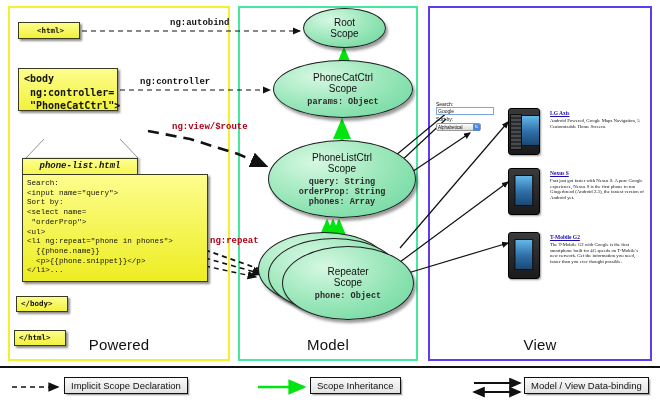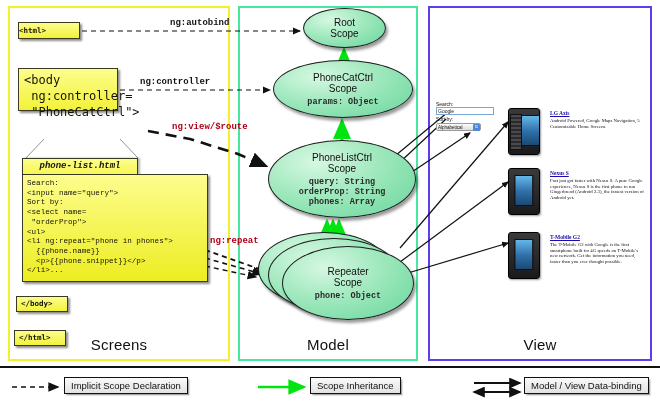--- a/index.html
+++ b/index.html
@@ -17,24 +17,24 @@
                width:100%;bottom:6px;letter-spacing:.2px;}
 
   
   .ybox{position:absolute;background:linear-gradient(180deg,#fdfd8e 0%,#f2f23a 100%);
         border:1.5px solid #3a3a20;box-sizing:border-box;
         font-family:"Liberation Mono","DejaVu Sans Mono",monospace;
         color:#141408;box-shadow:2px 2px 2px rgba(0,0,0,.45);}
   .ybox pre{margin:0;padding:3px 5px;font-size:8px;line-height:1.22;white-space:pre;}
 
   #box-html{left:18px;top:22px;width:62px;height:17px;}
-  #box-html pre{padding:3px 0;font-weight:bold;font-size:7.5px;}
+  #box-html pre{padding:3px 18px;font-weight:bold;font-size:7.5px;}
 
   #box-body{left:18px;top:68px;width:100px;height:43px;}
-  #box-body pre{font-weight:normal;font-size:12px;line-height:1.35;}
+  #box-body pre{font-weight:bold;font-size:10px;line-height:1.35;}
 
   #box-ngview{left:16px;top:121px;width:128px;height:17px;}
   #box-ngview pre{font-weight:bold;font-size:8px;padding:3px 4px;}
   .ngview-slot{display:inline-block;width:7px;height:7px;border:1px solid #2a2a14;
                background:#fdfd9a;vertical-align:middle;margin:0 1px;}
 
   #box-bodyend{left:16px;top:296px;width:52px;height:16px;}
   #box-bodyend pre{font-weight:bold;font-size:7.5px;padding:2px 4px;}
   #box-htmlend{left:14px;top:330px;width:52px;height:16px;}
   #box-htmlend pre{font-weight:bold;font-size:7.5px;padding:2px 4px;}
@@ -117,21 +117,21 @@
   .lg-box{border:1.4px solid #111;background:linear-gradient(180deg,#fafafa,#e2e2e2);
           padding:2px 6px;font-size:9.5px;color:#111;box-shadow:1.5px 1.5px 1.5px rgba(0,0,0,.35);}
   svg.ov{position:absolute;left:0;top:0;width:660px;height:405px;pointer-events:none;}
 </style>
 </head>
 <body>
 
 <div id="root">
 
   <div class="panel" id="panel-template">
-    <div class="panel-label">Screens</div>
+    <div class="panel-label">Powered</div>
   </div>
   <div class="panel" id="panel-model">
     <div class="panel-label">Model</div>
   </div>
   <div class="panel" id="panel-view">
     <div class="panel-label">View</div>
   </div>
 
   <svg class="ov" viewBox="0 0 660 405">
     <defs>

